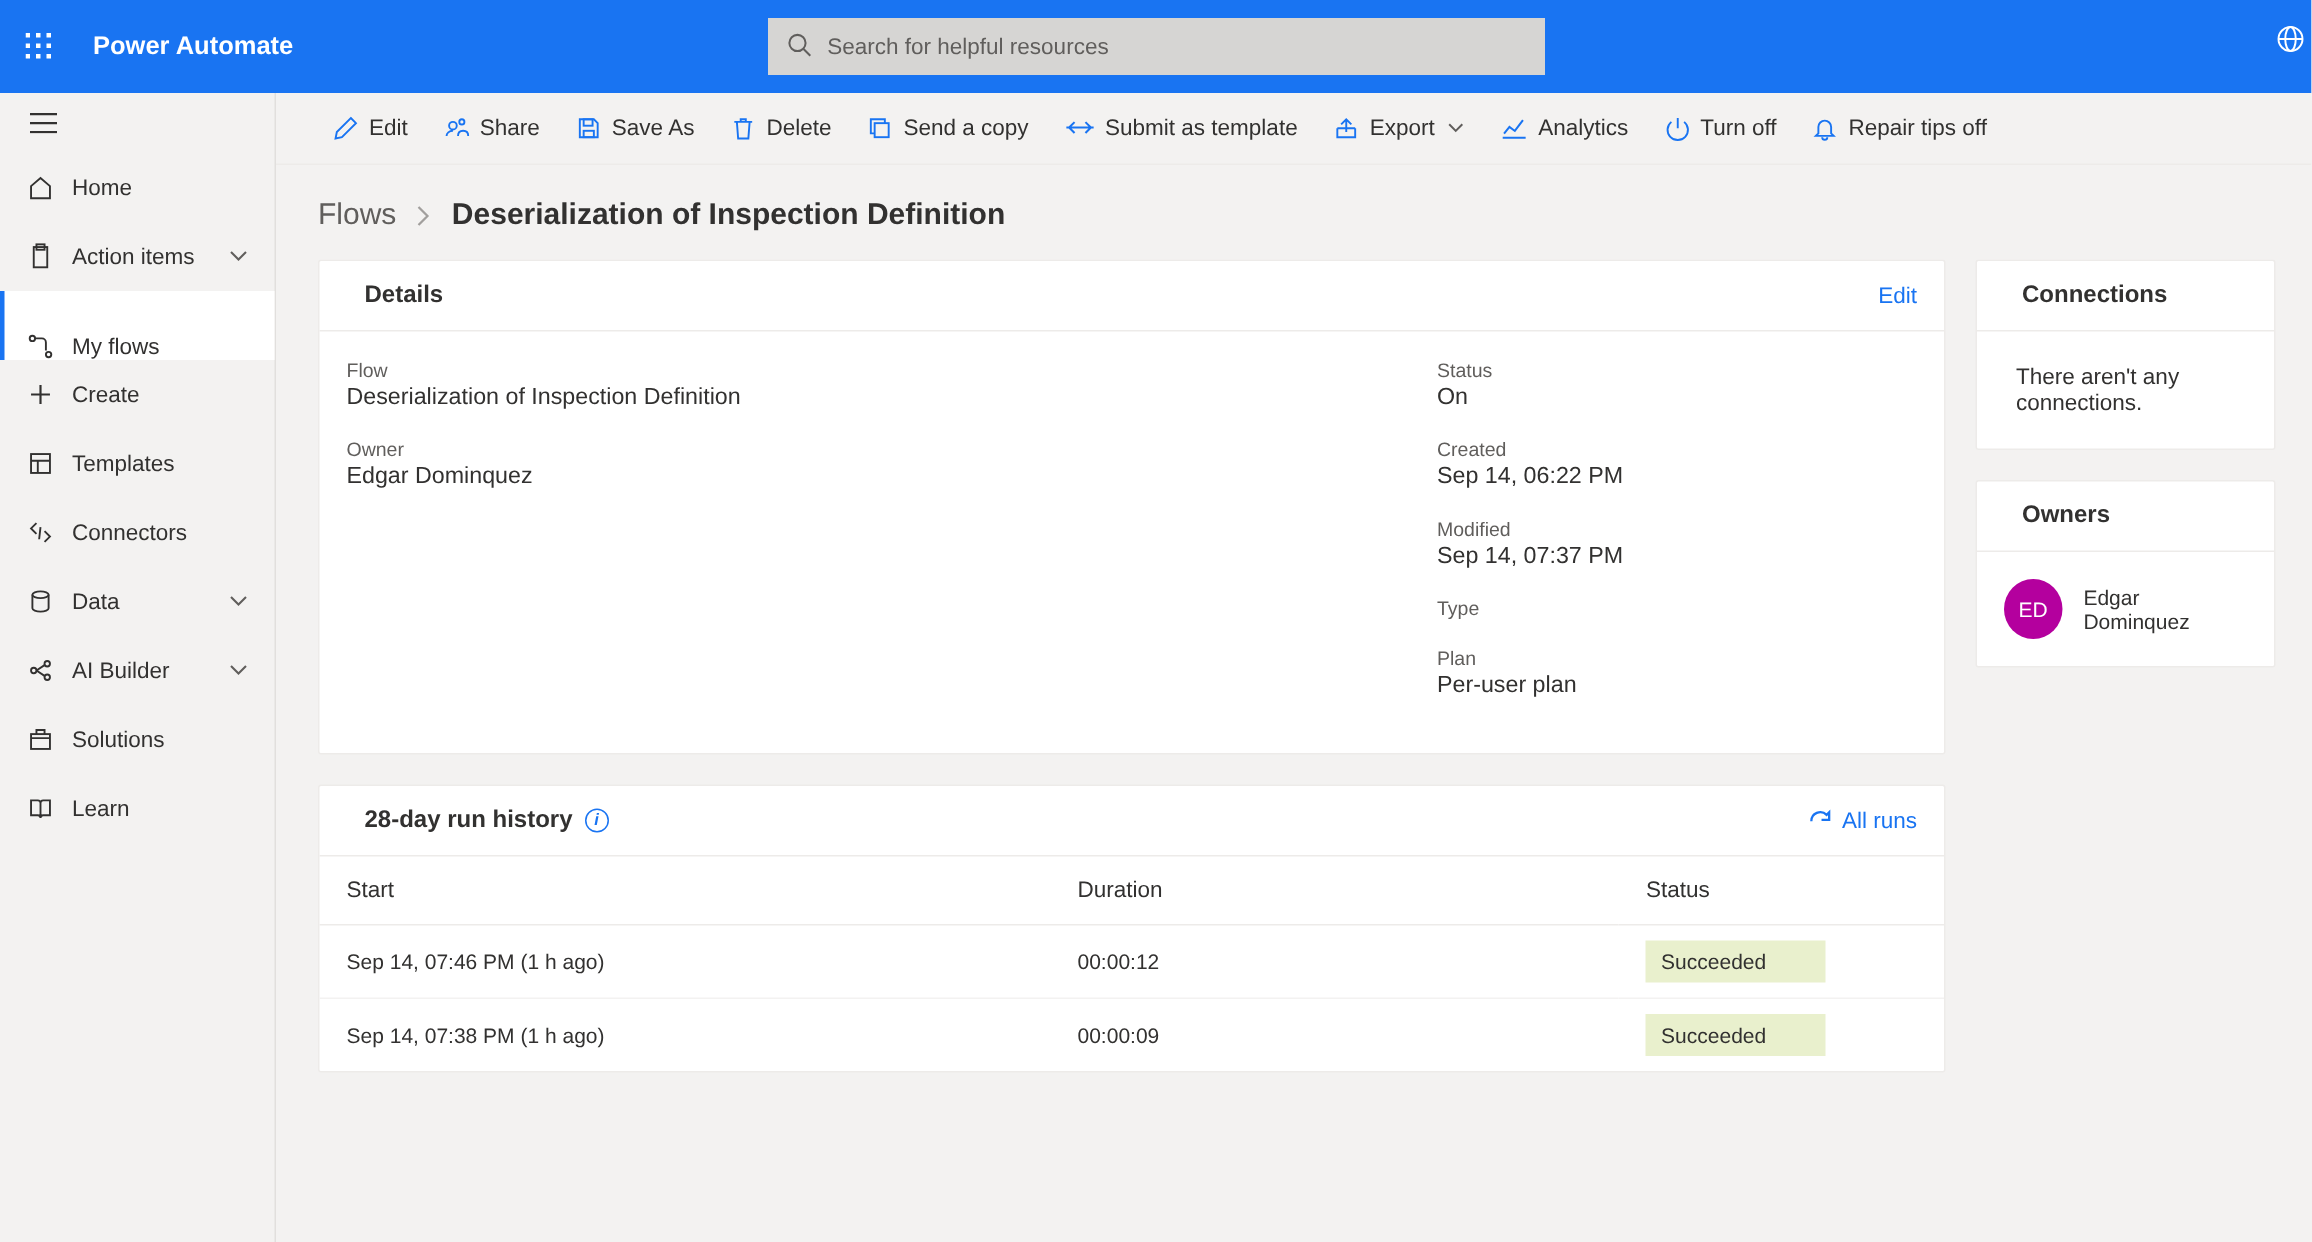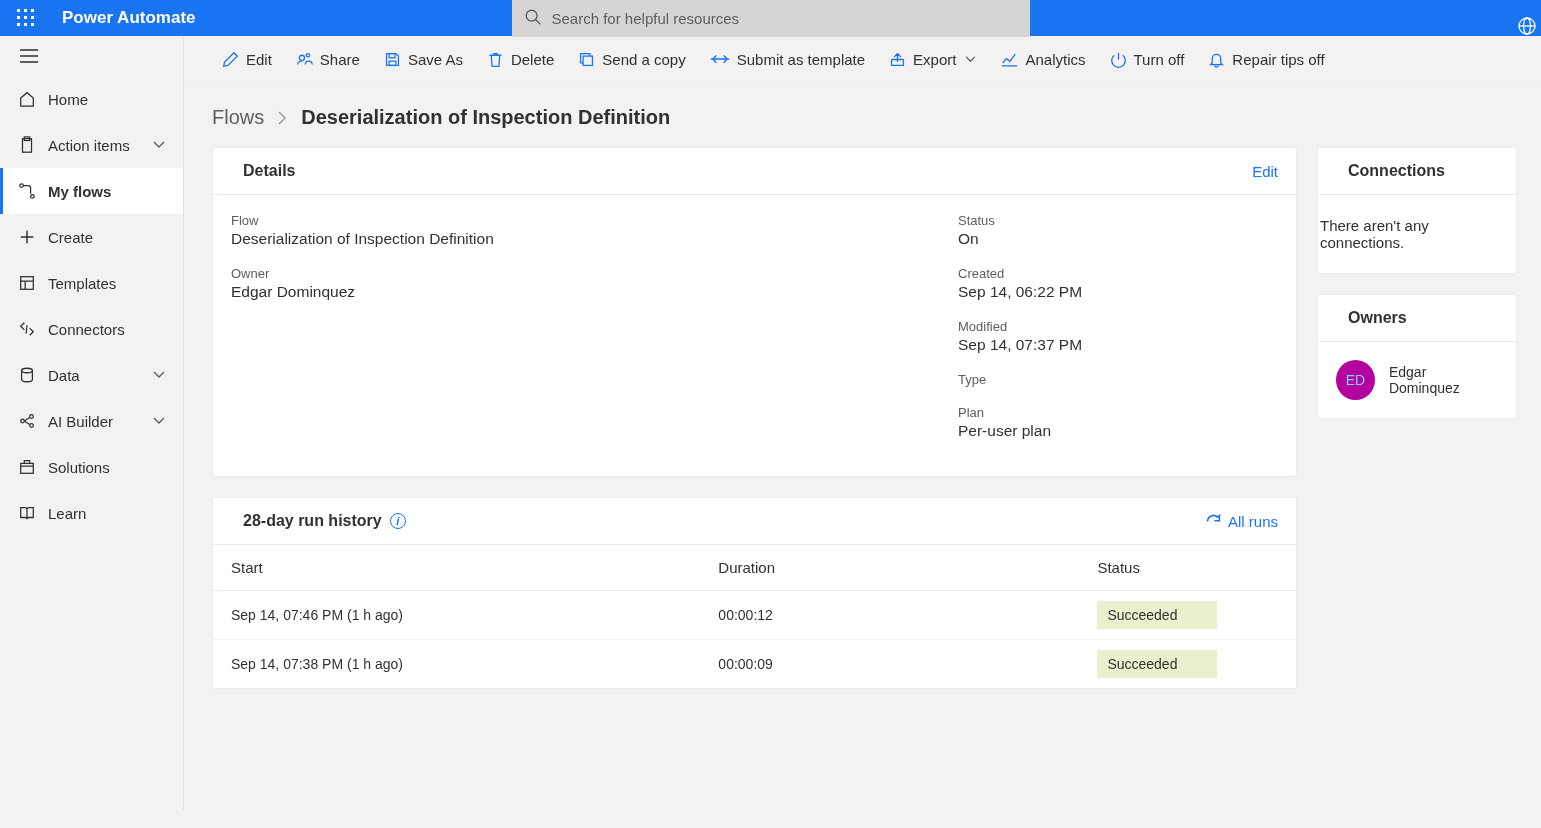--- a/index.html
+++ b/index.html
@@ -1,32 +1,32 @@
 <!DOCTYPE html>
 <html><head>
 <meta charset="utf-8">
 <style>
   * { box-sizing: border-box; margin: 0; padding: 0; }
   body { font-family: "Segoe UI", -apple-system, sans-serif; font-size: 14px; color: #323130; background: #f3f2f1; overflow: hidden; }
   
-  .topbar { height: 36px; background: #1974f2; display: flex; align-items: center; padding: 16px 8px; position: relative; }
+  .topbar { height: 62px; background: #1974f2; display: flex; align-items: center; padding: 16px 8px; position: relative; }
   .waffle { width: 36px; height: 36px; display: flex; align-items: center; justify-content: center; cursor: pointer; }
   .brand { color: #fff; font-size: 17px; font-weight: 600; margin-left: 18px; }
   .search-wrap { position: absolute; left: 50%; transform: translateX(-50%); width: 518px; }
   .search { width: 100%; height: 38px; background: #d6d5d3; border: none; border-radius: 0; padding: 0 14px 0 40px; font-size: 15px; color: #323130; outline: none; }
   .search::placeholder { color: #605e5c; }
   .search-icon { position: absolute; left: 12px; top: 9px; color: #605e5c; }
   .globe { position: absolute; right: 4px; top: 16px; color: #fff; }
   
   .body-wrap { display: flex; height: calc(100vh - 54px); }
   
   .sidebar { width: 184px; background: #f3f2f1; border-right: 1px solid #e1dfdd; display: flex; flex-direction: column; }
   .hamburger { height: 40px; display: flex; align-items: center; padding-left: 20px; cursor: pointer; }
   .nav-item { height: 46px; display: flex; align-items: center; padding-left: 18px; cursor: pointer; position: relative; }
-  .nav-item.active { background: #fff; font-weight: 700; }
+  .nav-item.active { background: #fff; font-weight: 400; align-items: flex-end; }
   .nav-item.active::before { content: ""; position: absolute; left: 0; top: 0; bottom: 0; width: 3px; background: #1974f2; }
   .nav-icon { width: 30px; display: flex; align-items: center; color: #323130; }
   .nav-label { flex: 1; font-size: 15px; }
   .nav-chevron { padding-right: 18px; color: #605e5c; }
   
   .main { flex: 1; display: flex; flex-direction: column; overflow: hidden; }
   
   .cmdbar { height: 48px; background: #f3f2f1; display: flex; align-items: center; padding-left: 28px; gap: 4px; border-bottom: 1px solid #edebe9; }
   .cmd { display: flex; align-items: center; gap: 7px; padding: 6px 10px; cursor: pointer; border-radius: 2px; }
   .cmd-icon { color: #1974f2; display: flex; align-items: center; }
@@ -55,23 +55,23 @@
   .field-label { font-size: 13px; color: #605e5c; margin-bottom: 2px; }
   .field-value { font-size: 15.5px; color: #323130; }
   
   .info-icon { width: 16px; height: 16px; border: 1.5px solid #1974f2; border-radius: 50%; display: inline-flex; align-items: center; justify-content: center; font-size: 11px; color: #1974f2; font-style: italic; font-weight: 600; }
   
   .runs-table { width: 100%; border-collapse: collapse; }
   .runs-table th { text-align: left; padding: 14px 18px; font-weight: 400; font-size: 15px; color: #323130; border-bottom: 1px solid #edebe9; }
   .runs-table td { padding: 10px 18px; font-size: 14px; border-top: 1px solid #f3f2f1; }
   .status-pill { background: #e9f0cd; padding: 6px 10px; display: inline-block; min-width: 120px; }
   
-  .side-card-body { padding: 22px 2px; font-size: 15px; }
+  .side-card-body { padding: 22px 26px; font-size: 15px; }
   .owner-row { display: flex; align-items: center; gap: 14px; padding: 18px; }
-  .avatar { width: 40px; height: 40px; border-radius: 50%; background: #b4009e; color: #7dd3fc; display: flex; align-items: center; justify-content: center; font-size: 14px; font-weight: 500; }
+  .avatar { width: 40px; height: 40px; border-radius: 50%; background: #b4009e; color: #ffffff; display: flex; align-items: center; justify-content: center; font-size: 14px; font-weight: 500; }
   
   svg { display: block; }
 </style>
 </head>
 <body>
 
 <div class="topbar">
   <div class="waffle">
     <svg width="18" height="18" viewBox="0 0 18 18">
         <g fill="#fff">

